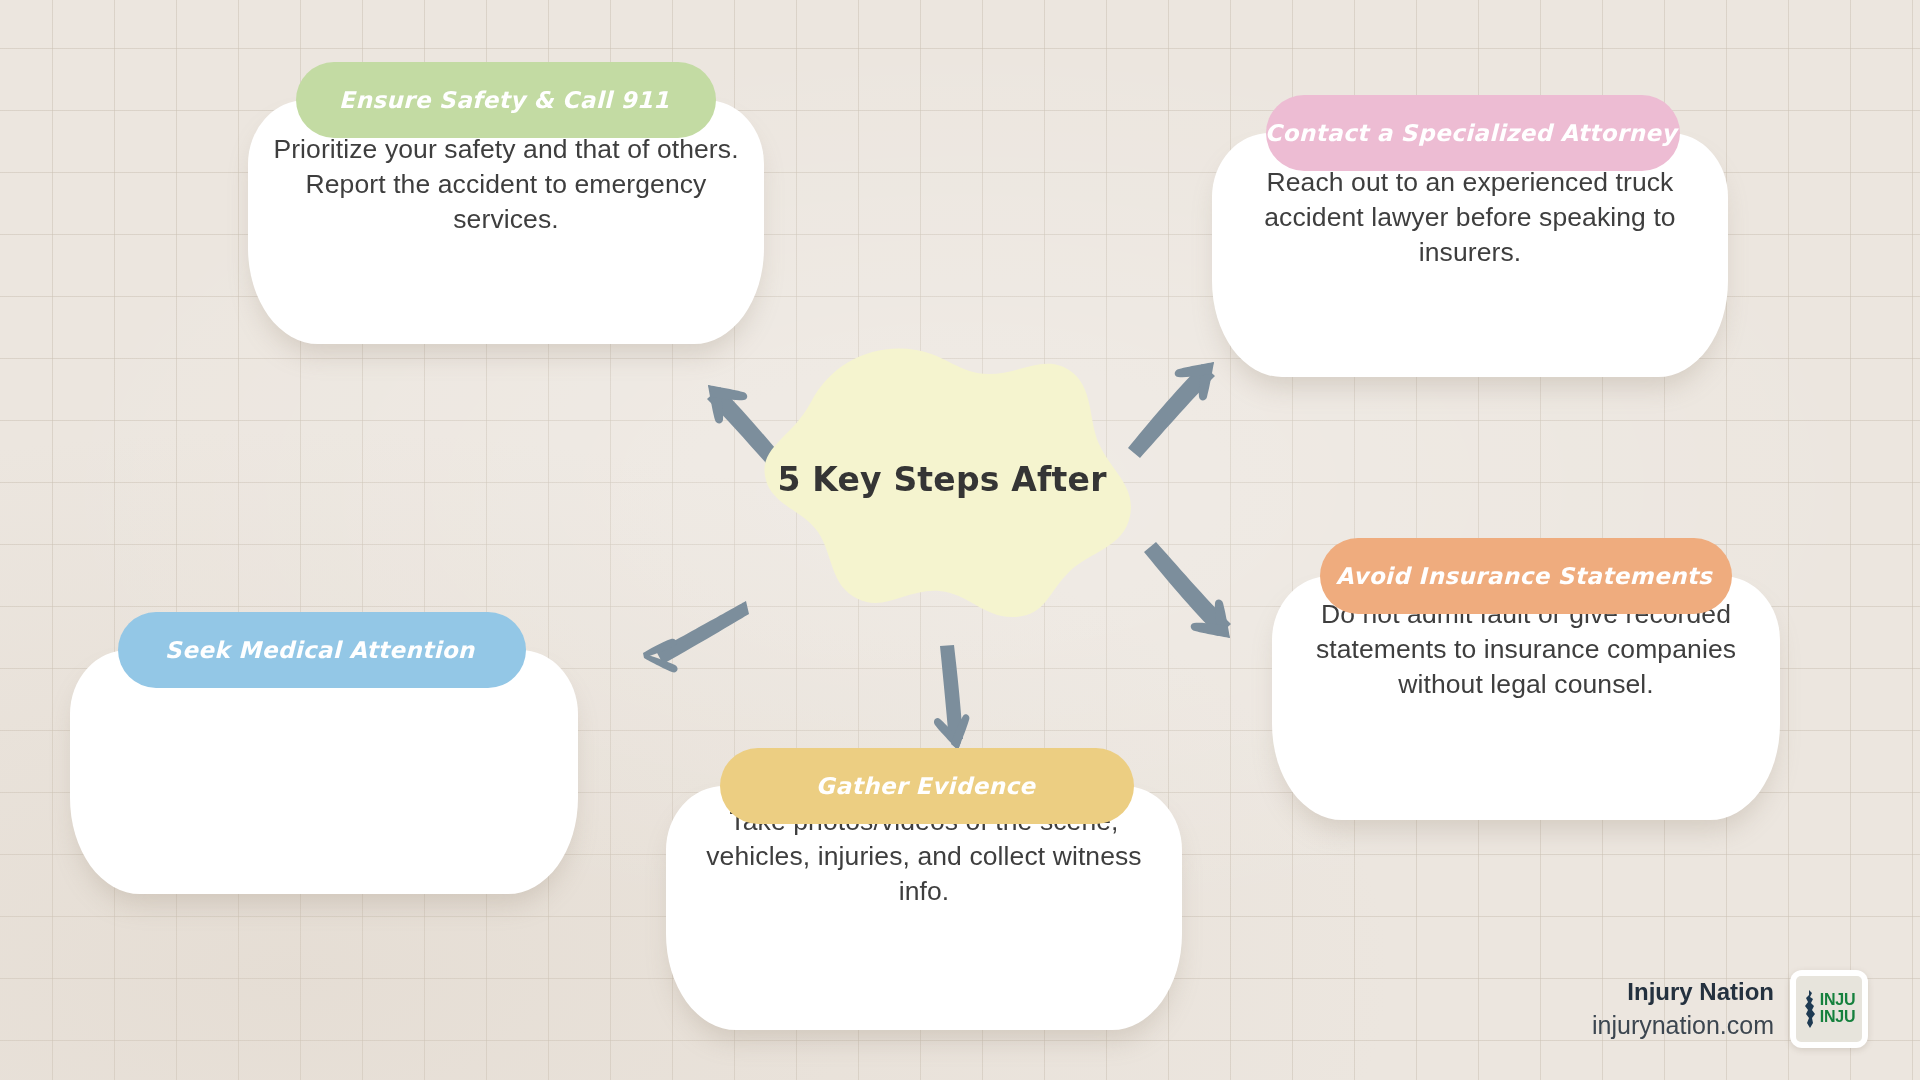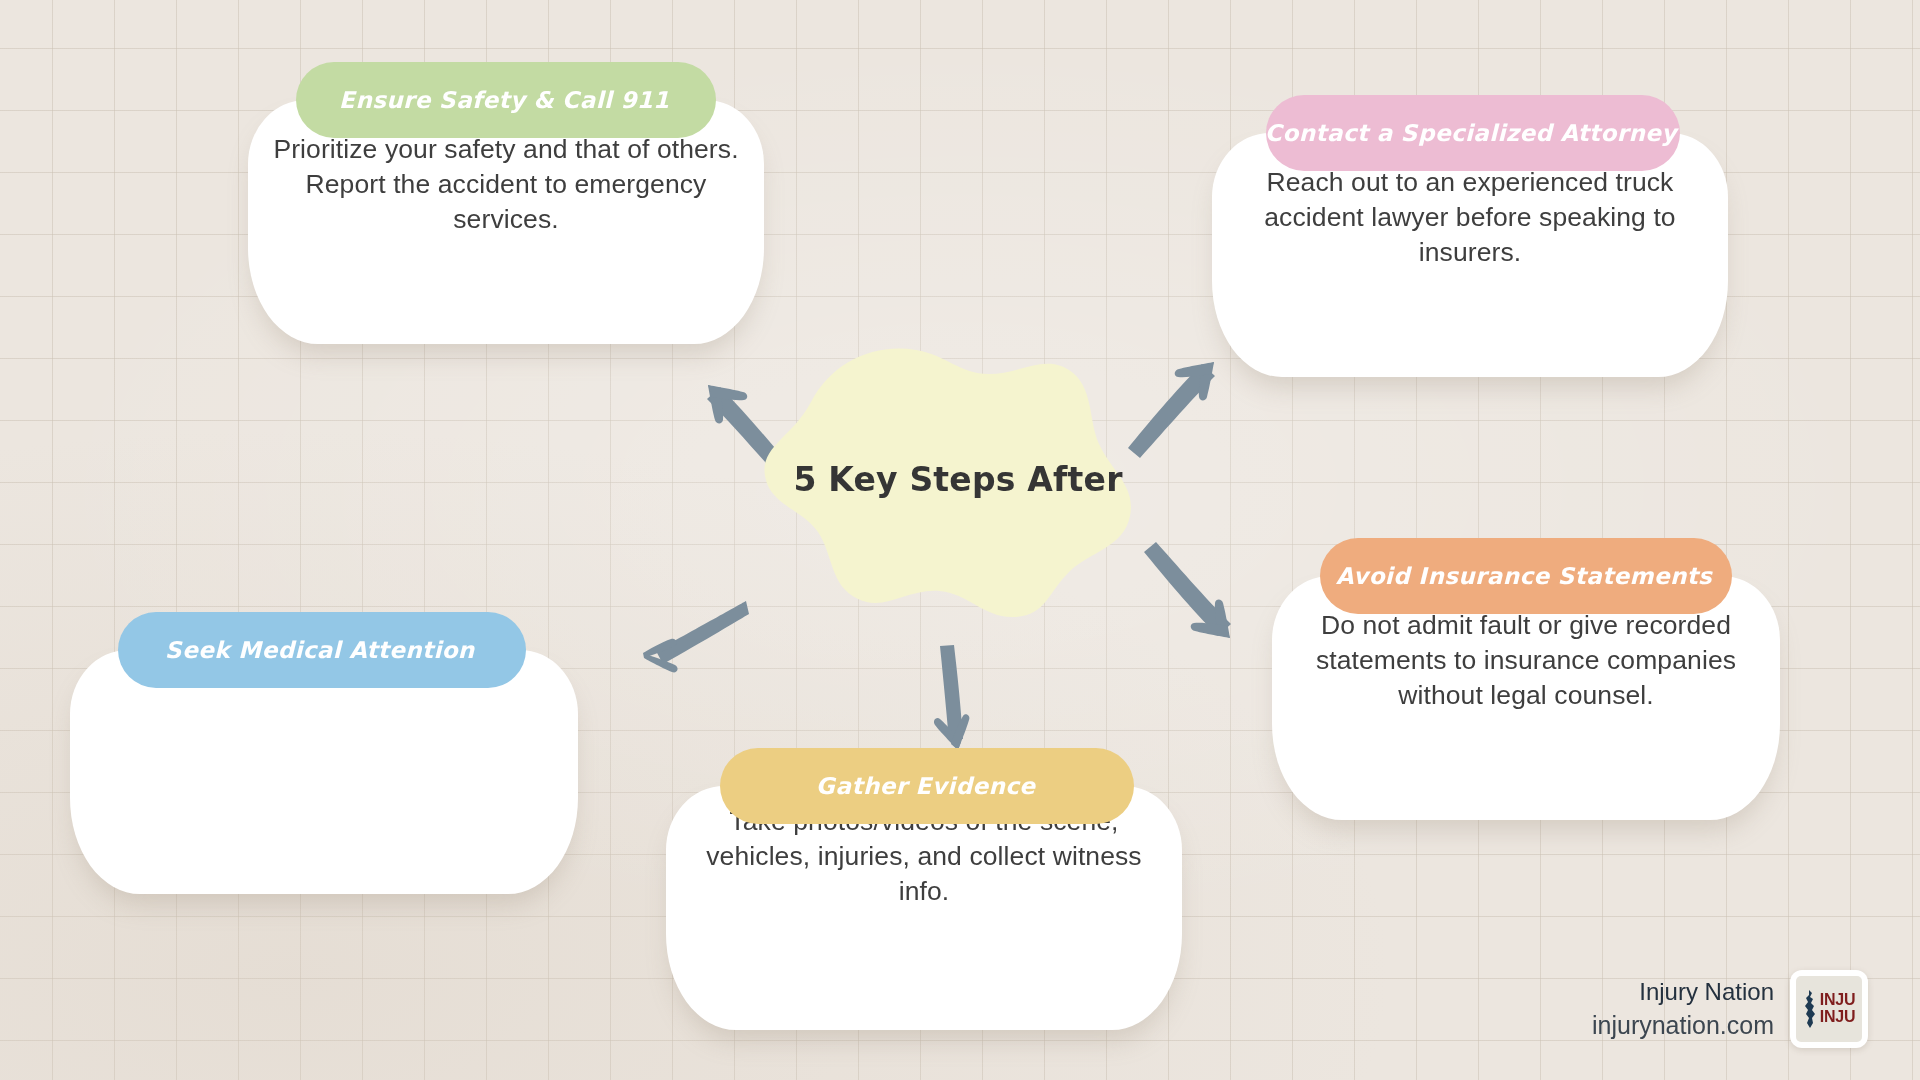--- a/index.html
+++ b/index.html
@@ -92,21 +92,21 @@
     position: absolute;
     left: 748px;
     top: 340px;
     width: 388px;
     height: 280px;
     z-index: 2;
   }
   #center-blob-wrap svg { display: block; }
   #center-title {
     position: absolute;
-    left: 16px;
+    left: 0;
     top: 0;
     width: 388px;
     height: 280px;
     display: flex;
     flex-direction: row;
     align-items: center;
     justify-content: center;
     text-align: center;
     pointer-events: none;
   }
@@ -135,21 +135,21 @@
     align-items: center;
     gap: 16px;
     z-index: 5;
   }
   #brand-text {
     text-align: right;
     line-height: 1.3;
   }
   #brand-name {
     font-family: "Liberation Sans", sans-serif;
-    font-weight: 400;
+    font-weight: 700;
     font-size: 24px;
     color: #24313f;
     display: block;
   }
   #brand-url {
     font-family: "Liberation Sans", sans-serif;
     font-size: 25px;
     color: #3c4650;
     display: block;
     margin-top: 2px;
@@ -173,21 +173,21 @@
     justify-content: center;
     gap: 3px;
     overflow: hidden;
   }
   #brand-logo-mark { flex: 0 0 auto; }
   #brand-logo-words {
     font-family: "Liberation Sans", sans-serif;
     font-weight: 700;
     font-size: 16px;
     line-height: 1.05;
-    color: #7f1d1d;
+    color: #15803d;
     letter-spacing: -0.2px;
     text-align: right;
   }
 </style>
 </head>
 <body>
 
 <div id="stage">
 
   <div id="paper-tint"></div>
@@ -267,21 +267,21 @@
       <span class="pill-label">Contact a Specialized Attorney</span>
     </div>
     <div class="card-text" style="top:70px;">Reach out to an experienced truck accident lawyer before speaking to insurers.</div>
   </div>
 
   <div class="card" style="left:1272px; top:538px; width:508px; height:282px;">
     <div class="card-body" style="height:244px;"></div>
     <div class="card-pill" style="left:48px; width:412px; background:#efac7e;">
       <span class="pill-label">Avoid Insurance Statements</span>
     </div>
-    <div class="card-text" style="top:70px;text-align:center;">Do not admit fault or give recorded statements to insurance companies without legal counsel.</div>
+    <div class="card-text" style="top:59px;text-align:center;">Do not admit fault or give recorded statements to insurance companies without legal counsel.</div>
   </div>
 
   <div class="card" style="left:666px; top:748px; width:516px; height:282px;">
     <div class="card-body" style="height:244px;"></div>
     <div class="card-pill" style="left:54px; width:414px; background:#ecce82;">
       <span class="pill-label">Gather Evidence</span>
     </div>
     <div class="card-text" style="top:56px;">Take photos/videos of the scene, vehicles, injuries, and collect witness info.</div>
   </div>
 

